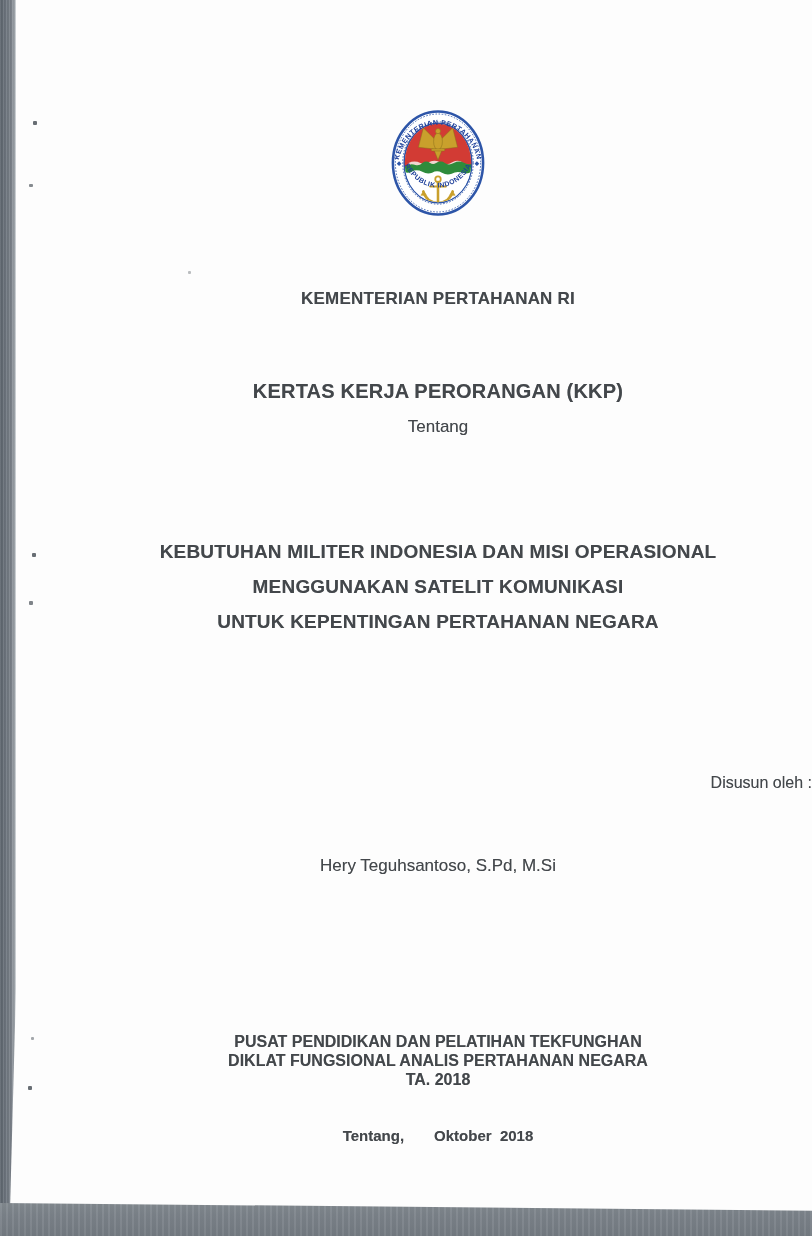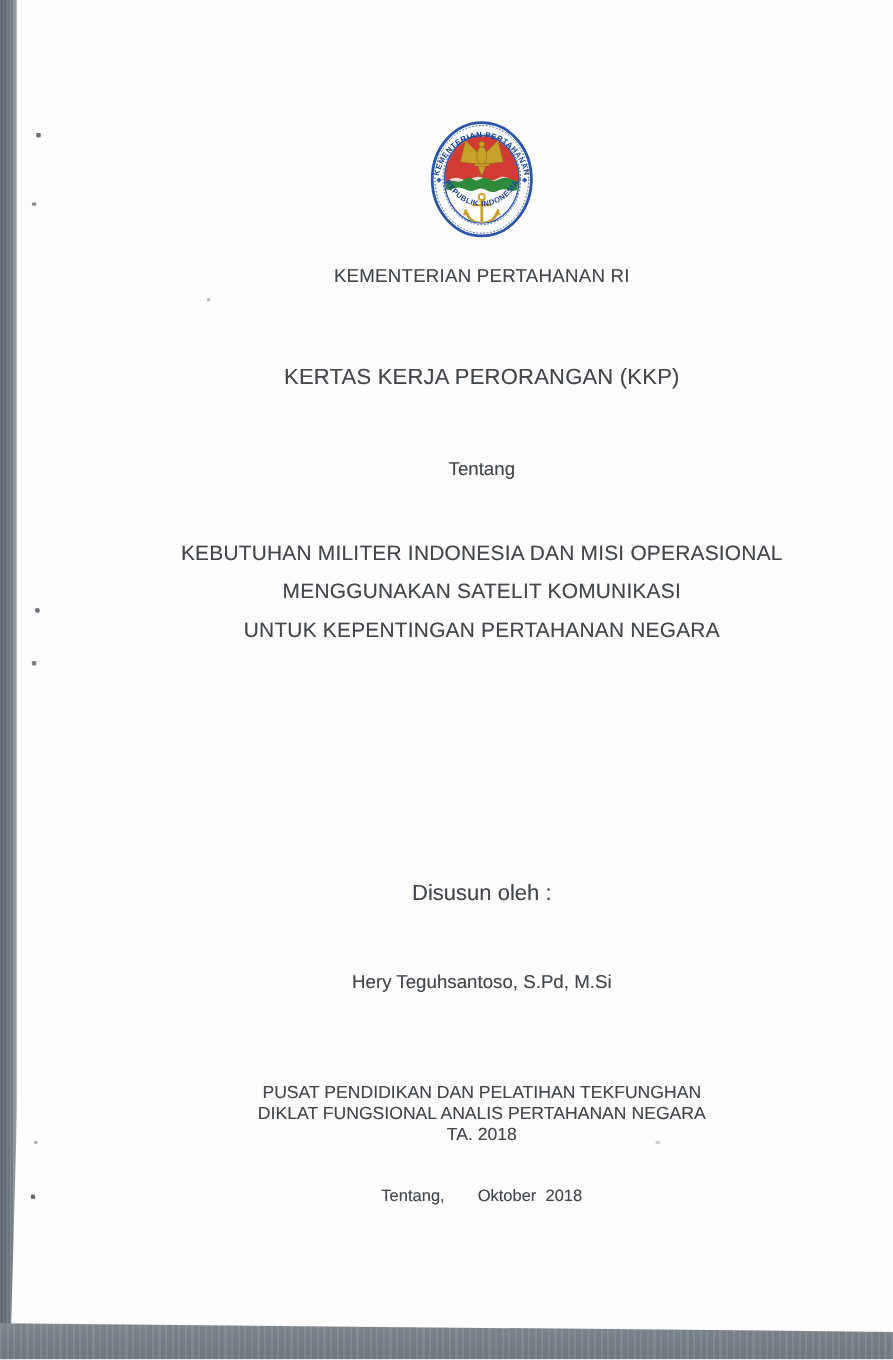--- a/index.html
+++ b/index.html
@@ -25,29 +25,29 @@
     background:
       repeating-linear-gradient(90deg, rgba(255,255,255,0.05) 0 2px, rgba(0,0,0,0.04) 2px 6px),
       linear-gradient(180deg,#868d93 0%,#7d848b 40%,#757c83 100%);
     clip-path:polygon(0 8%,100% 30%,100% 100%,0 100%);
   }
   .content{
     position:absolute;left:64px;top:0;width:748px;height:100%;
     text-align:center;
   }
   .block{position:absolute;left:0;width:100%;text-align:center;}
-  .b{font-weight:normal;}
+  .b{font-weight:bold;margin-top:48px;}
   .soft{text-shadow:0 0 0.5px rgba(67,71,75,0.45);}
   .logo-wrap{top:108px;}
   .institution{top:240px;font-size:17px;line-height:21px;letter-spacing:0.2px;}
   .doctype{top:332px;font-size:20px;letter-spacing:0.2px;}
   .tentang{top:417px;font-size:17px;}
   .maintitle{top:486px;font-size:19px;line-height:35px;letter-spacing:0.2px;}
-  .disusun{top:801px;font-size:20px;}
-  .author{top:883px;font-size:17px;}
+  .disusun{top:774px;font-size:16px;text-align:right;}
+  .author{top:856px;font-size:17px;}
   .footerblock{top:984px;font-size:16px;line-height:19px;}
   .jakarta{top:1079px;font-size:15px;}
   .jakarta .date{margin-left:30px;white-space:pre;}
   .speck{position:absolute;background:#686e74;border-radius:1px;}
 </style>
 </head>
 <body>
 
 <div class="page">
 

